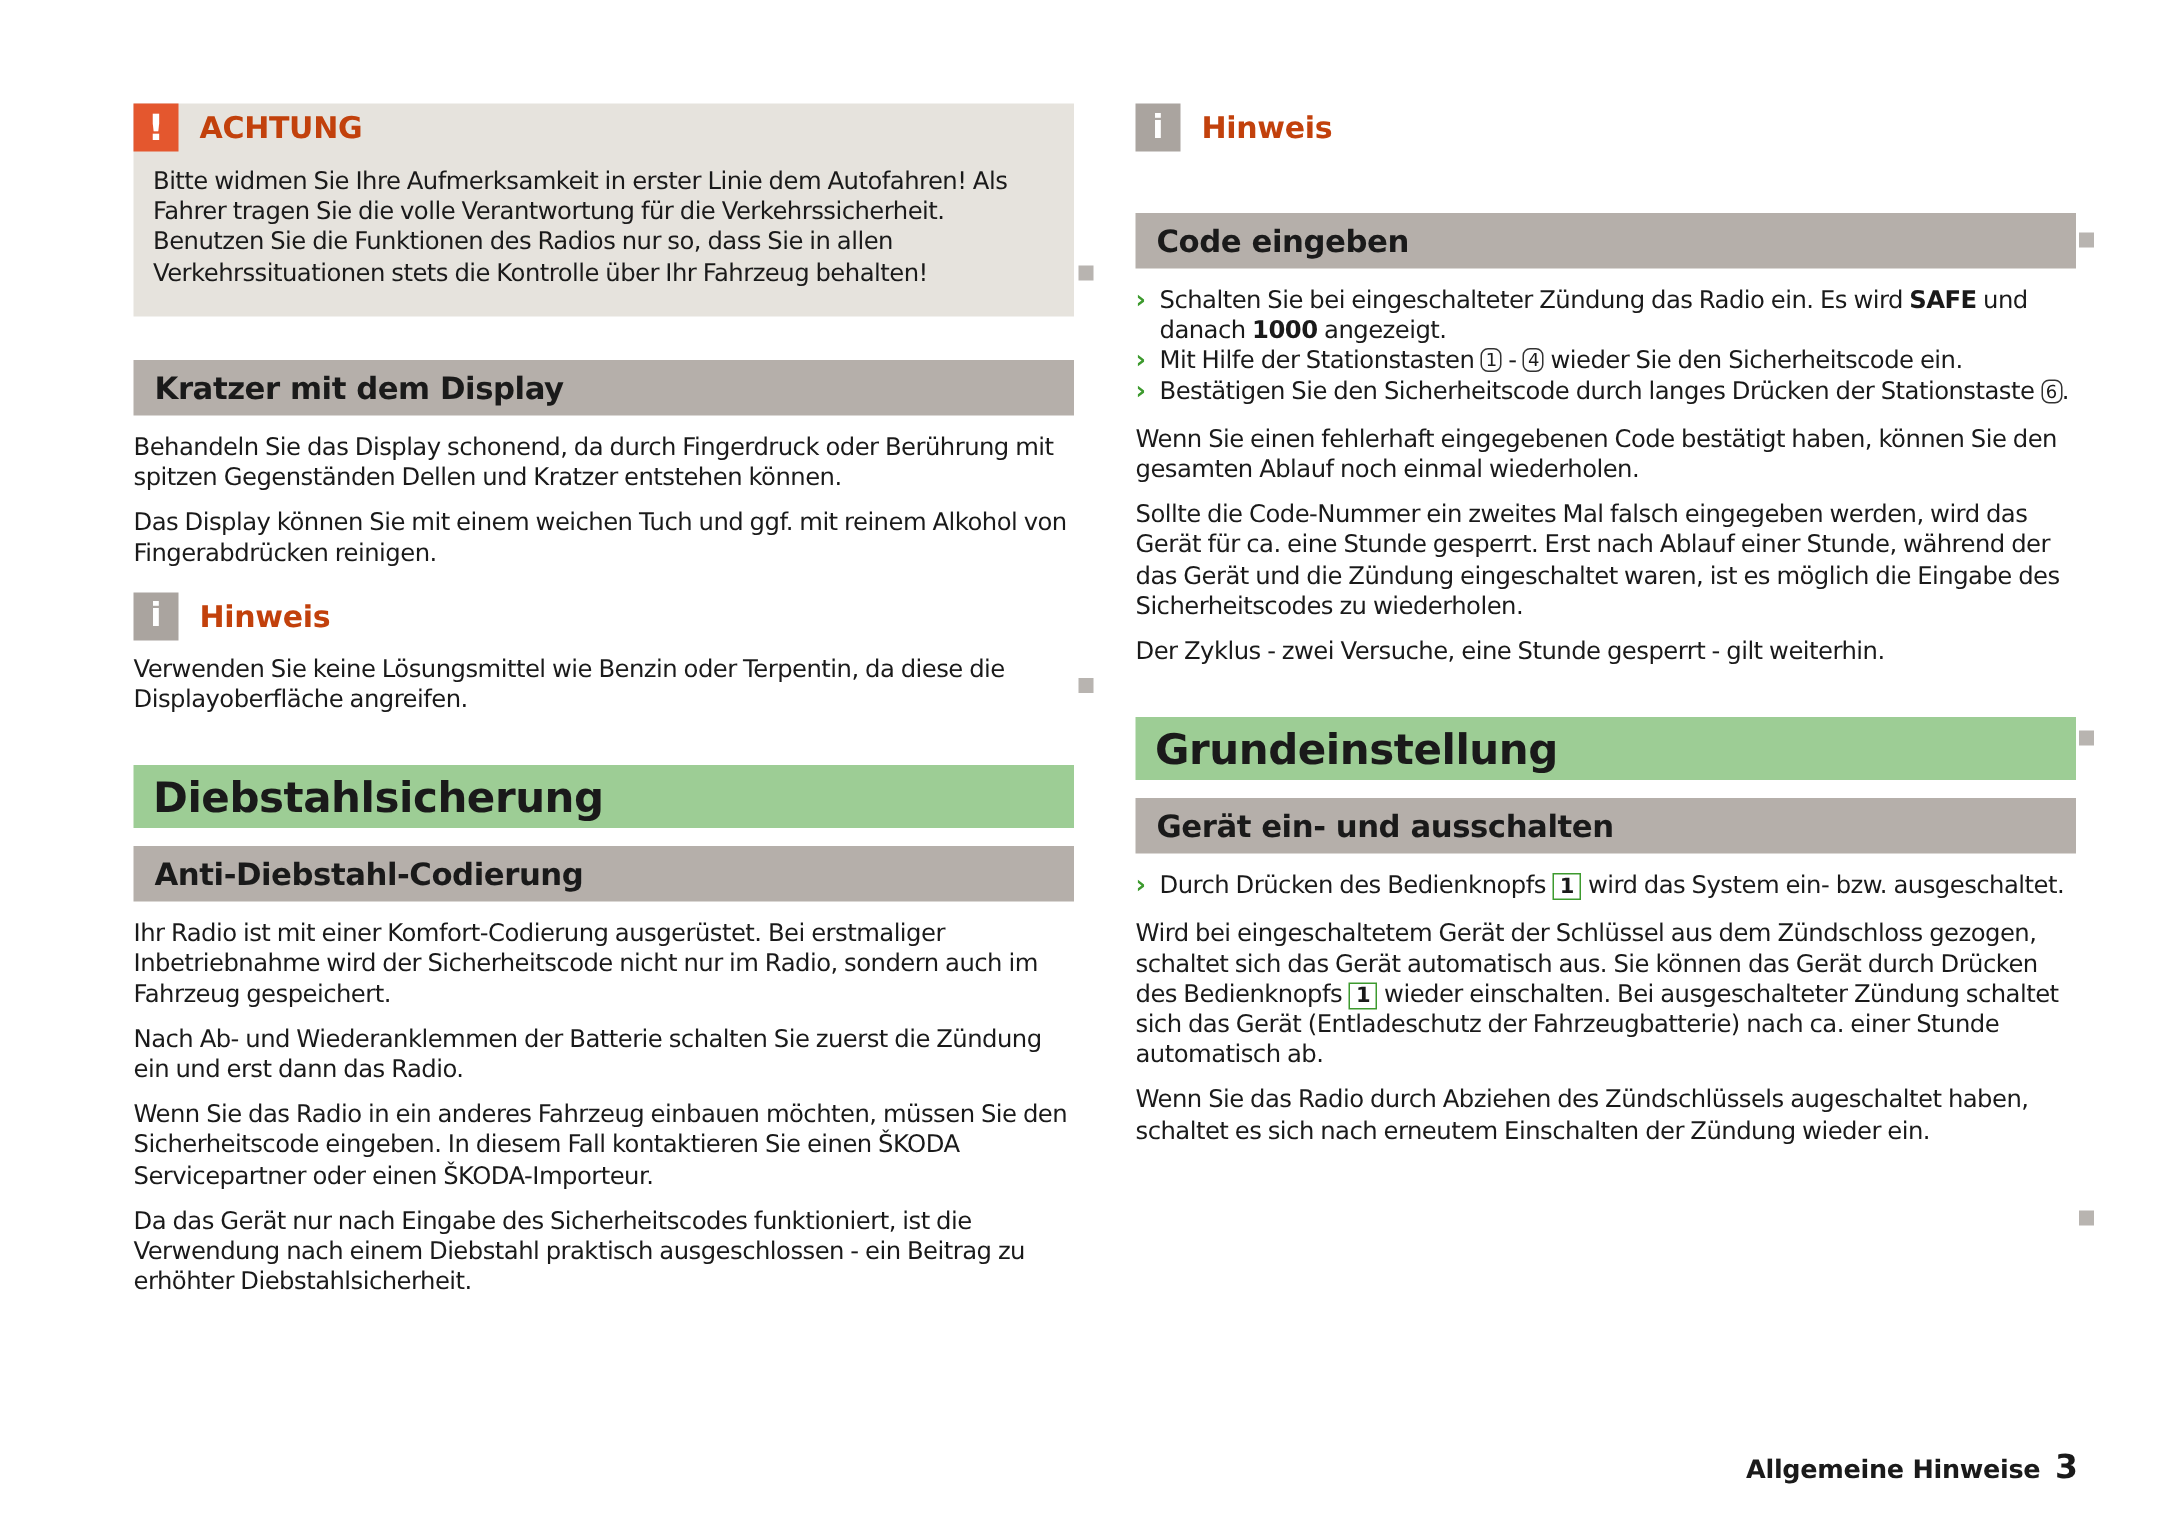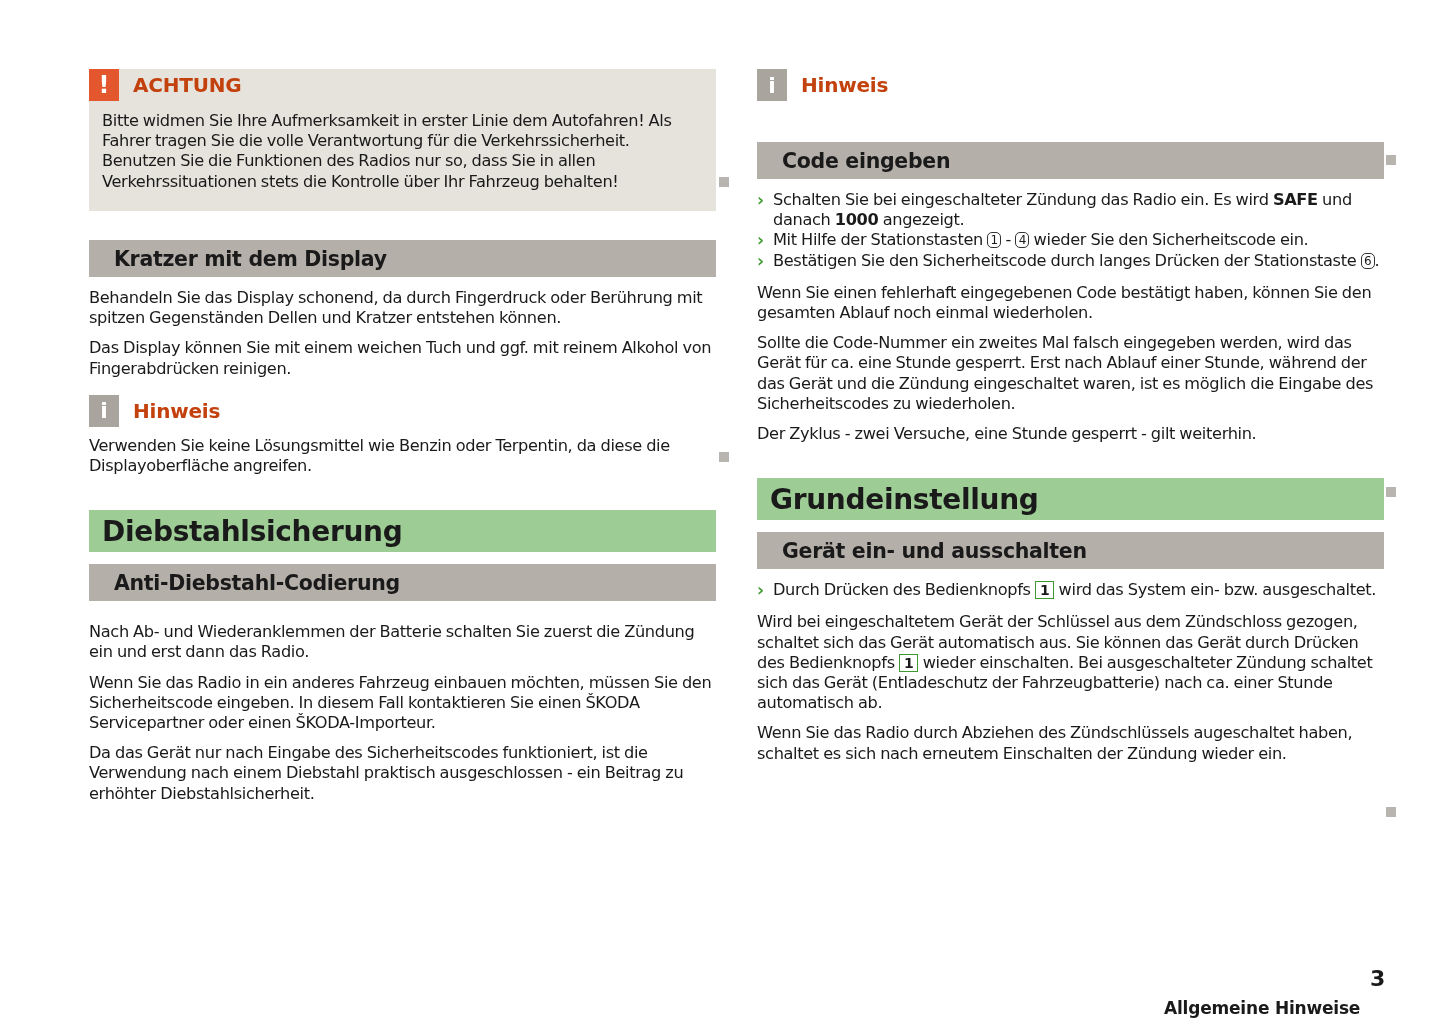--- a/index.html
+++ b/index.html
@@ -29,21 +29,21 @@
   .box-title {
     margin-left:14px; font-size:20px; font-weight:bold; letter-spacing:-0.2px; color:#c2410c;
   }
   .warn-box p.body { padding:10px 13px 0 13px; }
   .end-mark {
     position:absolute; width:10px; height:10px; background:#b8b4b0;
   }
 
   .h-gray {
     background:#b5afaa; height:37px; display:flex; align-items:center;
-    padding-left:25px; font-size:20.5px; font-weight:bold; color:#1a1a1a; letter-spacing:-0.3px;
+    padding-left:14px; font-size:20.5px; font-weight:bold; color:#1a1a1a; letter-spacing:-0.3px;
   }
   .h-green {
     background:#9dcd95; height:42px; display:flex; align-items:center;
     padding-left:13px; font-size:28px; font-weight:bold; color:#1a1a1a; letter-spacing:-0.3px;
   }
 
   .bullets { list-style:none; margin:0; padding:0; }
   .bullets li {
     position:relative; padding-left:16px; font-size:16.2px; line-height:20.2px;
     letter-spacing:-0.35px; word-spacing:-0.5px;
@@ -55,21 +55,21 @@
     display:inline-block; border:1.2px solid #333; border-radius:5px;
     font-size:12px; line-height:14px; padding:0 2px; min-width:8px; text-align:center;
     vertical-align:1px;
   }
   .knob {
     display:inline-block; border:1.5px solid #3d9a2e; font-weight:bold; font-size:14px;
     line-height:16px; padding:0 4px; vertical-align:0px; color:#1a1a1a;
   }
 
   .footer-section {
-    position:absolute; left:1164px; top:970px; font-size:17px; font-weight:bold; letter-spacing:-0.2px;margin-top:28px;
+    position:absolute; left:1164px; top:970px; font-size:17px; font-weight:bold; letter-spacing:-0.2px;
   }
   .footer-page {
     position:absolute; left:1370px; top:966px; font-size:22px; font-weight:bold;
   }
 </style>
 </head>
 <body>
 
 <div class="col col-left">
 
@@ -96,20 +96,21 @@
   </div>
   <div style="height:9px;"></div>
   <p class="body">Verwenden Sie keine Lösungsmittel wie Benzin oder Terpentin, da diese die Displayoberfläche angreifen.</p>
   <span class="end-mark" style="left:630px; top:383px;"></span>
 
   <div style="height:34px;"></div>
   <div class="h-green">Diebstahlsicherung</div>
   <div style="height:12px;"></div>
   <div class="h-gray">Anti-Diebstahl-Codierung</div>
   <div style="height:11px;"></div>
+  <p class="body">Ihr Radio ist mit einer Komfort-Codierung ausgerüstet. Bei erstmaliger Inbetriebnahme wird der Sicherheitscode nicht nur im Radio, sondern auch im Fahrzeug gespeichert.</p>
   <div style="height:10px;"></div>
   <p class="body">Nach Ab- und Wiederanklemmen der Batterie schalten Sie zuerst die Zündung ein und erst dann das Radio.</p>
   <div style="height:10px;"></div>
   <p class="body">Wenn Sie das Radio in ein anderes Fahrzeug einbauen möchten, müssen Sie den Sicherheitscode eingeben. In diesem Fall kontaktieren Sie einen ŠKODA Servicepartner oder einen ŠKODA-Importeur.</p>
   <div style="height:10px;"></div>
   <p class="body">Da das Gerät nur nach Eingabe des Sicherheitscodes funktioniert, ist die Verwendung nach einem Diebstahl praktisch ausgeschlossen - ein Beitrag zu erhöhter Diebstahlsicherheit.</p>
 </div>
 
 <div class="col col-right">
 

